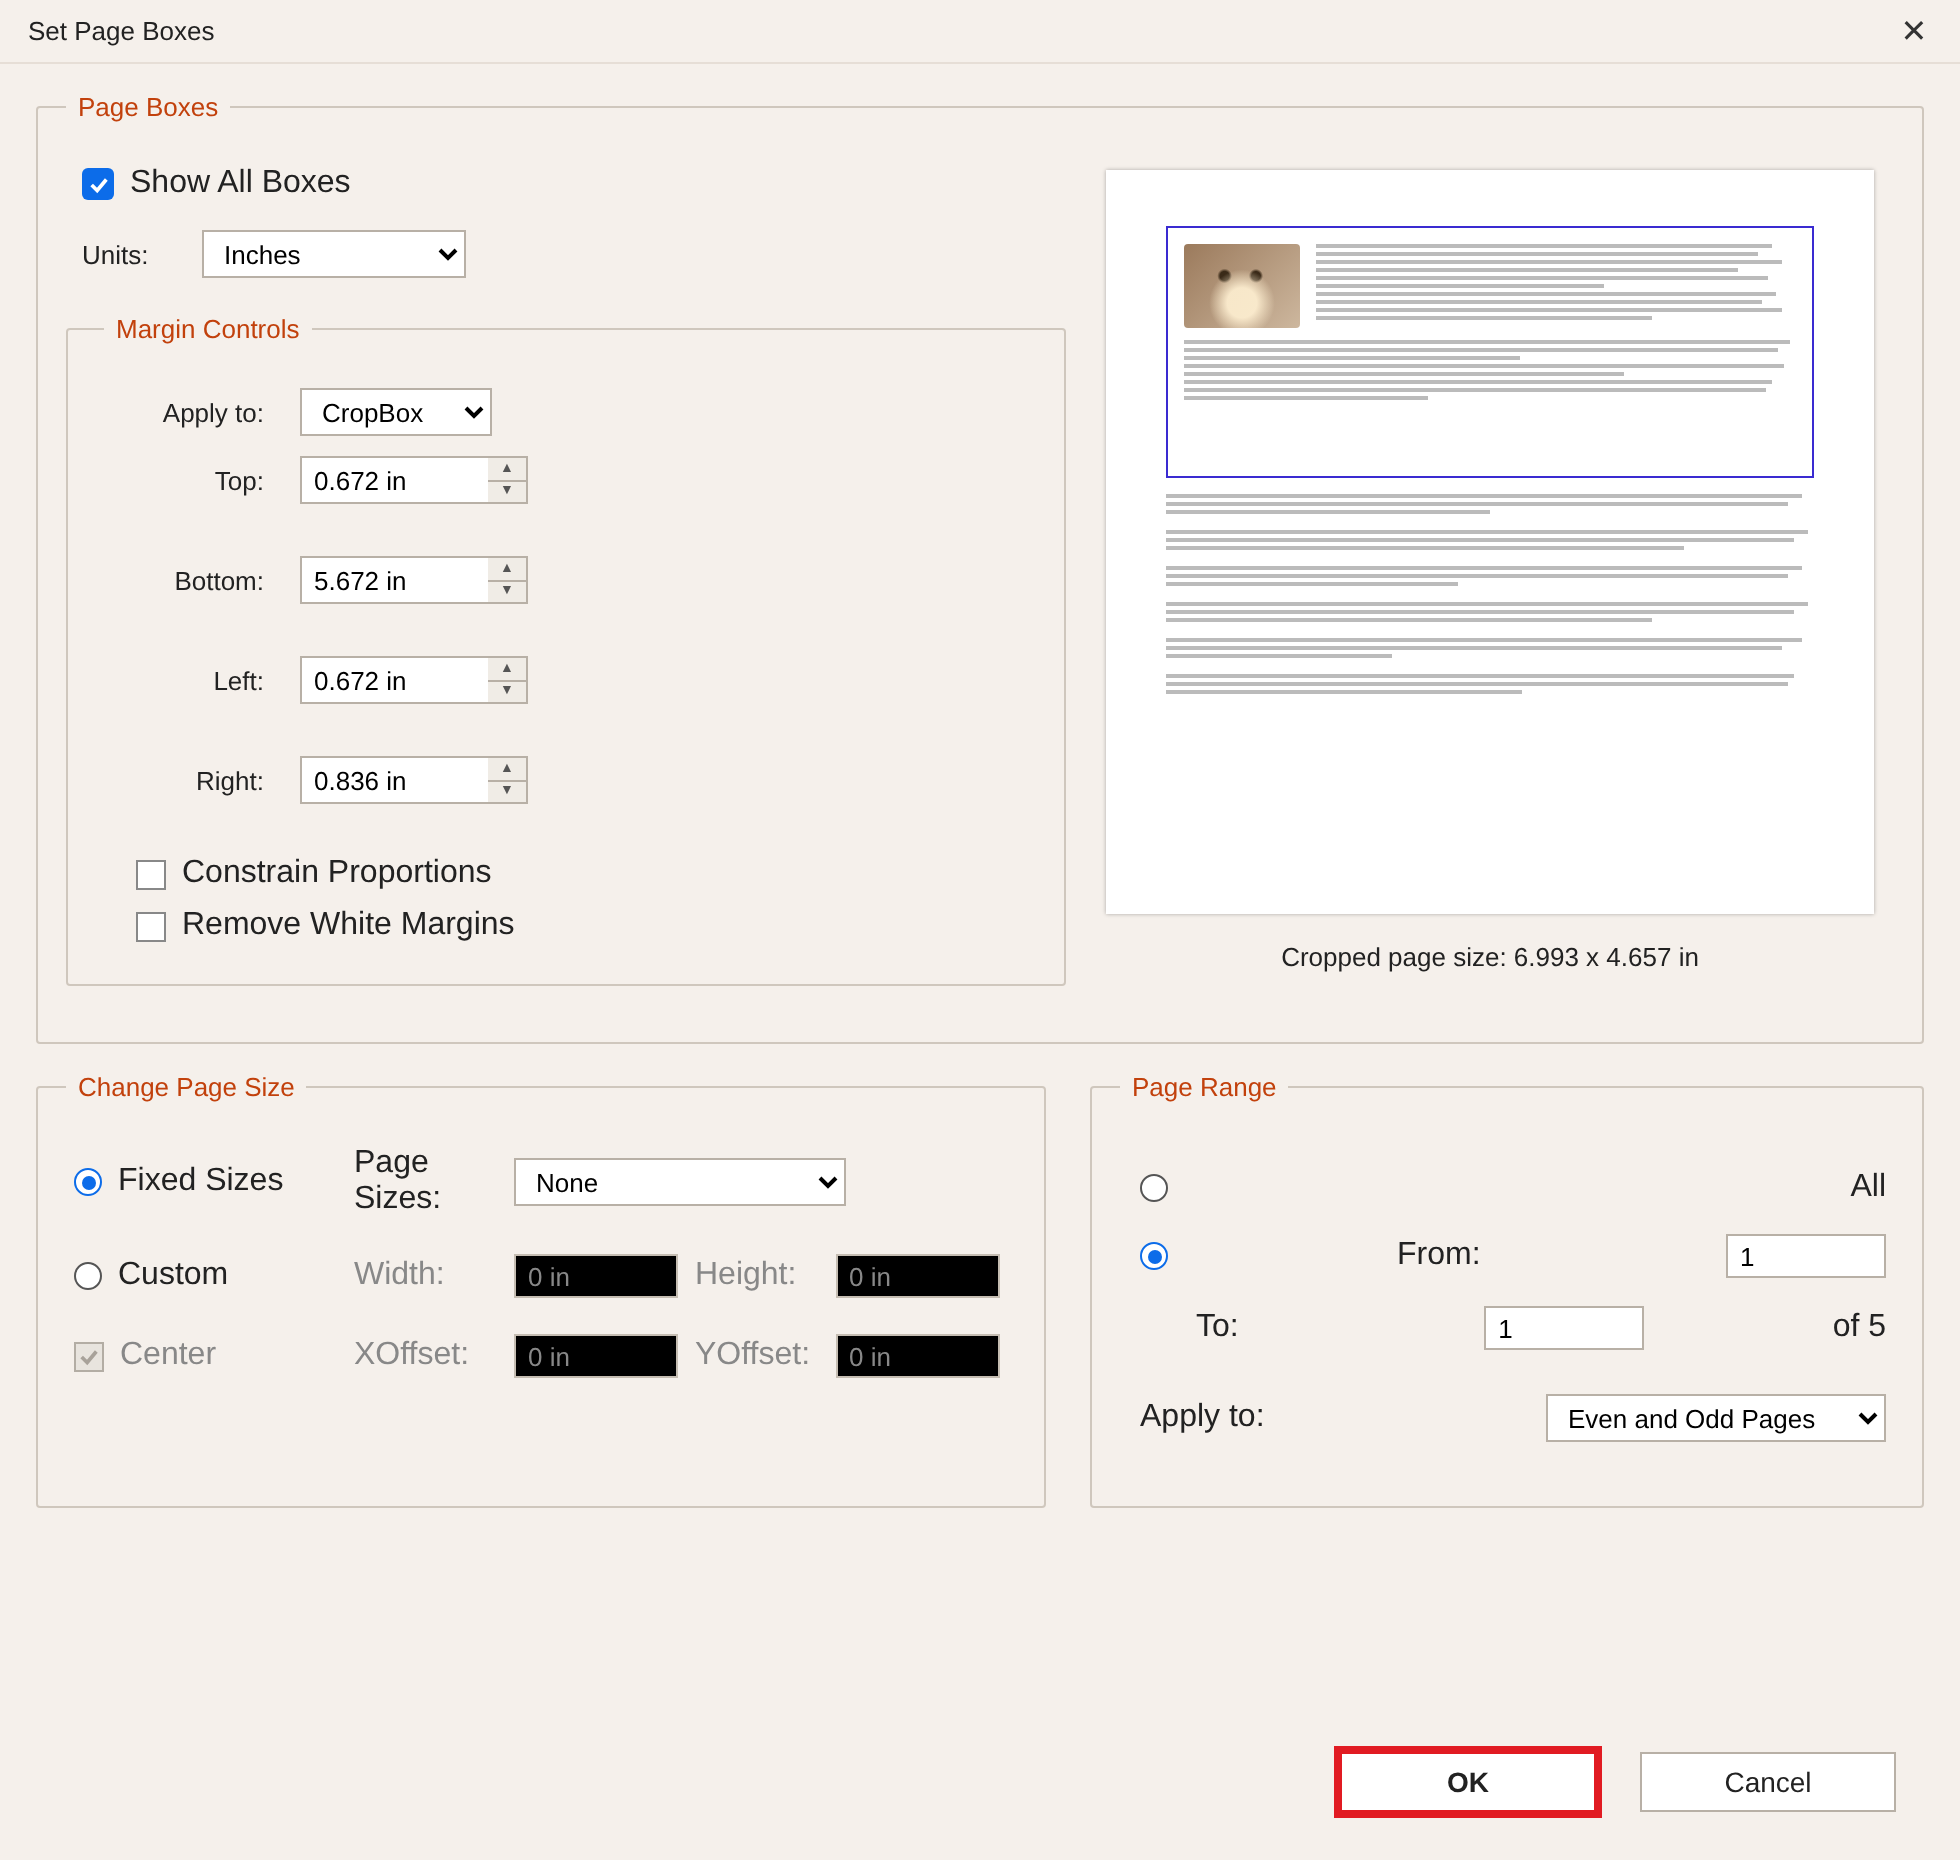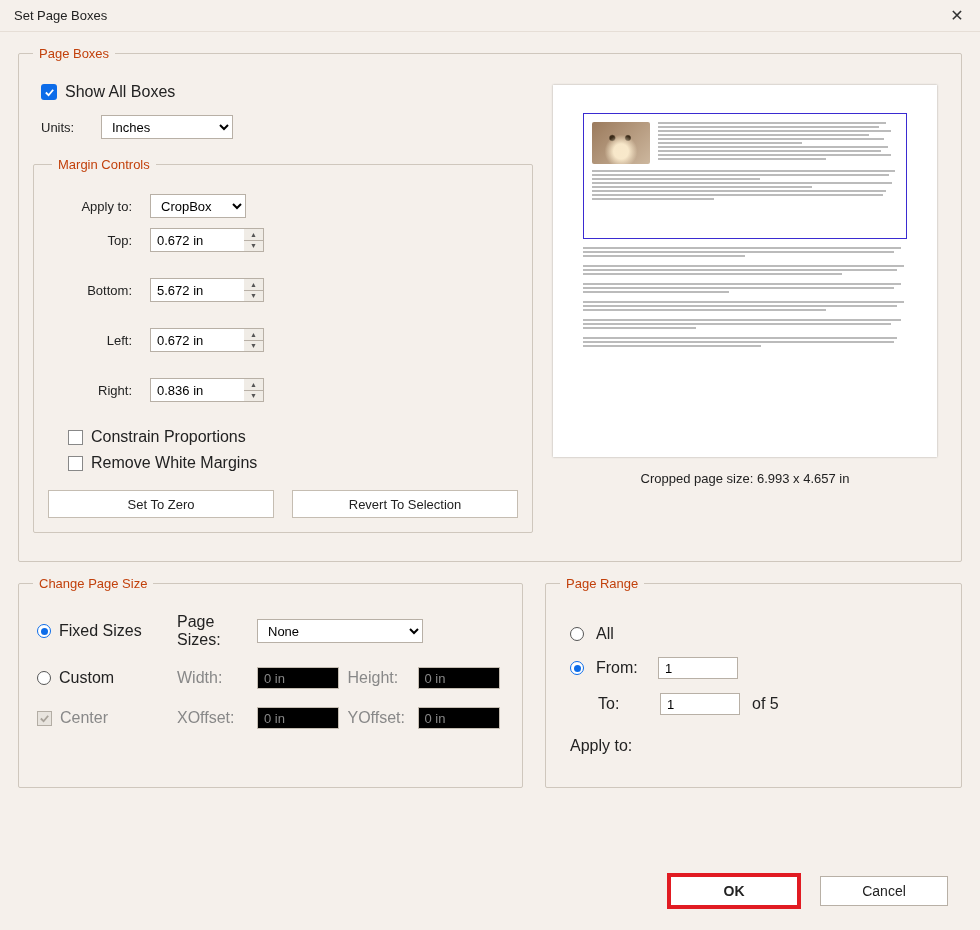--- a/index.html
+++ b/index.html
@@ -156,21 +156,21 @@
     align-items: center;
     margin-left: 4px;
   }
   .cs-grid .lbl-right { text-align: left; padding-right: 6px;}
   .page-sizes-select { width: 166px; }
   .disabled-input {
     width: 82px; height: 22px; border: 1px solid #c5bdb2;
     background: #000000; color: #888; padding: 2px 6px; font-size: 13px;
   }
   .pr-body { padding: 8px 4px 4px 10px;}
-  .pr-row { display: flex; align-items: center; gap: 12px; margin: 14px 0;}
+  .pr-row { display: flex; align-items: center; gap: 12px; margin: 14px 0; justify-content: space-between;}
   .num-input { width: 80px; height: 22px; border: 1px solid #b8b0a6; padding: 2px 6px; font-size: 13px; }
   .apply-select2 { width: 170px; height: 24px; }
   .grey-check {
     width: 15px; height: 15px; border: 1px solid #b3ada4; background: #e8e4de; display:inline-flex;
     align-items:center; justify-content:center;
   }
   .grey-check svg { width:11px; height:11px; }
 
   .footer-btns {
     position: absolute;
@@ -282,24 +282,20 @@
 
           <div class="opt-row">
             <span class="empty-check"></span>
             <span class="lbl">Constrain Proportions</span>
           </div>
           <div class="opt-row">
             <span class="empty-check"></span>
             <span class="lbl">Remove White Margins</span>
           </div>
 
-          <div class="btn-row">
-            <div class="btn">Set To Zero</div>
-            <div class="btn">Revert To Selection</div>
-          </div>
         </fieldset>
       </div>
 
       <div class="right-col">
         <div class="preview-panel">
           <div class="page-bg">
             <div class="cropbox">
               <div class="preview-inner">
                 <div class="dog-img"></div>
                 <div class="doc-lines" style="flex:1">
@@ -409,20 +405,23 @@
           <span class="lbl" style="width:50px">From:</span>
           <input class="num-input" value="1" style="">
         </div>
         <div class="pr-row" style="margin-left:28px">
           <span class="lbl" style="width:50px">To:</span>
           <input class="num-input" value="1" style="">
           <span class="lbl">of 5</span>
         </div>
         <div class="pr-row" style="margin-top:22px">
           <span class="lbl">Apply to:</span>
+          <select class="apply-select2">
+            <option>Even and Odd Pages</option>
+          </select>
         </div>
       </div>
     </fieldset>
   </div>
 </div>
 
 <div class="footer-btns">
   <div class="footer-btn ok-btn">OK</div>
   <div class="footer-btn">Cancel</div>
 </div>

